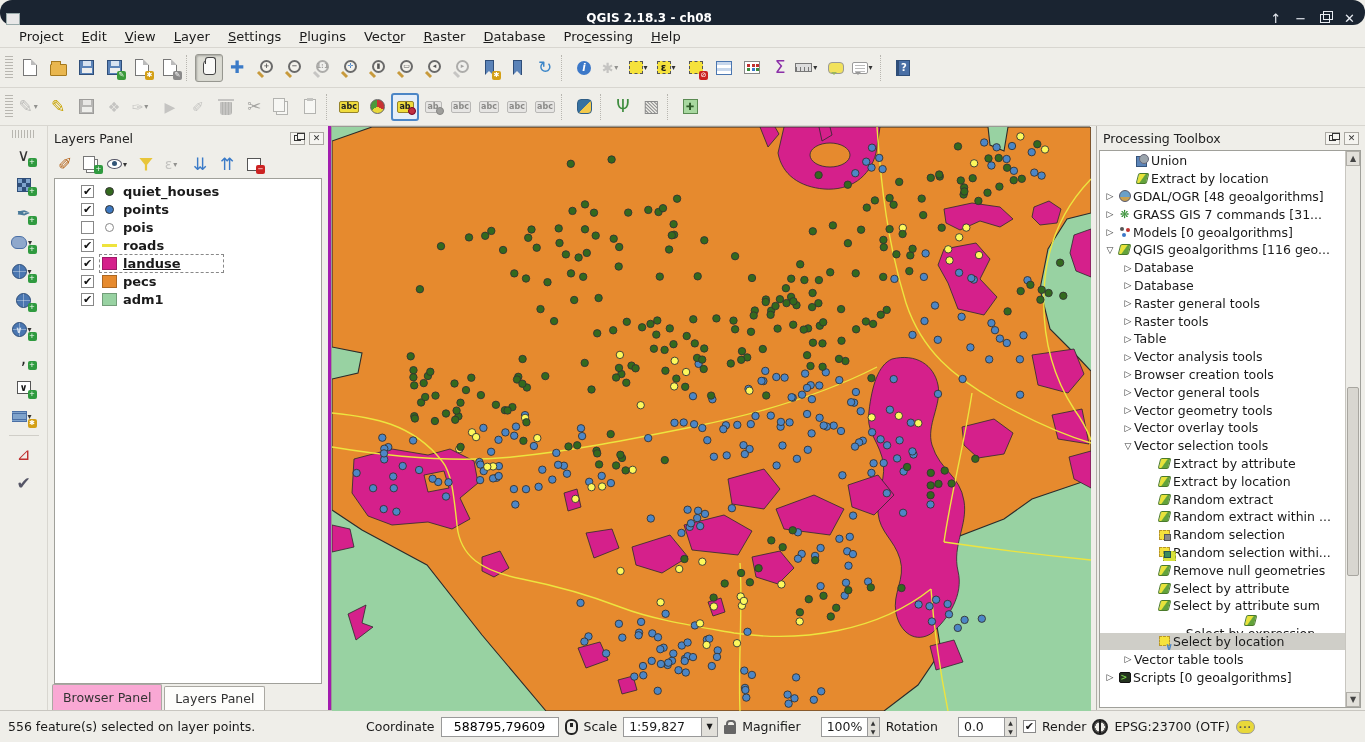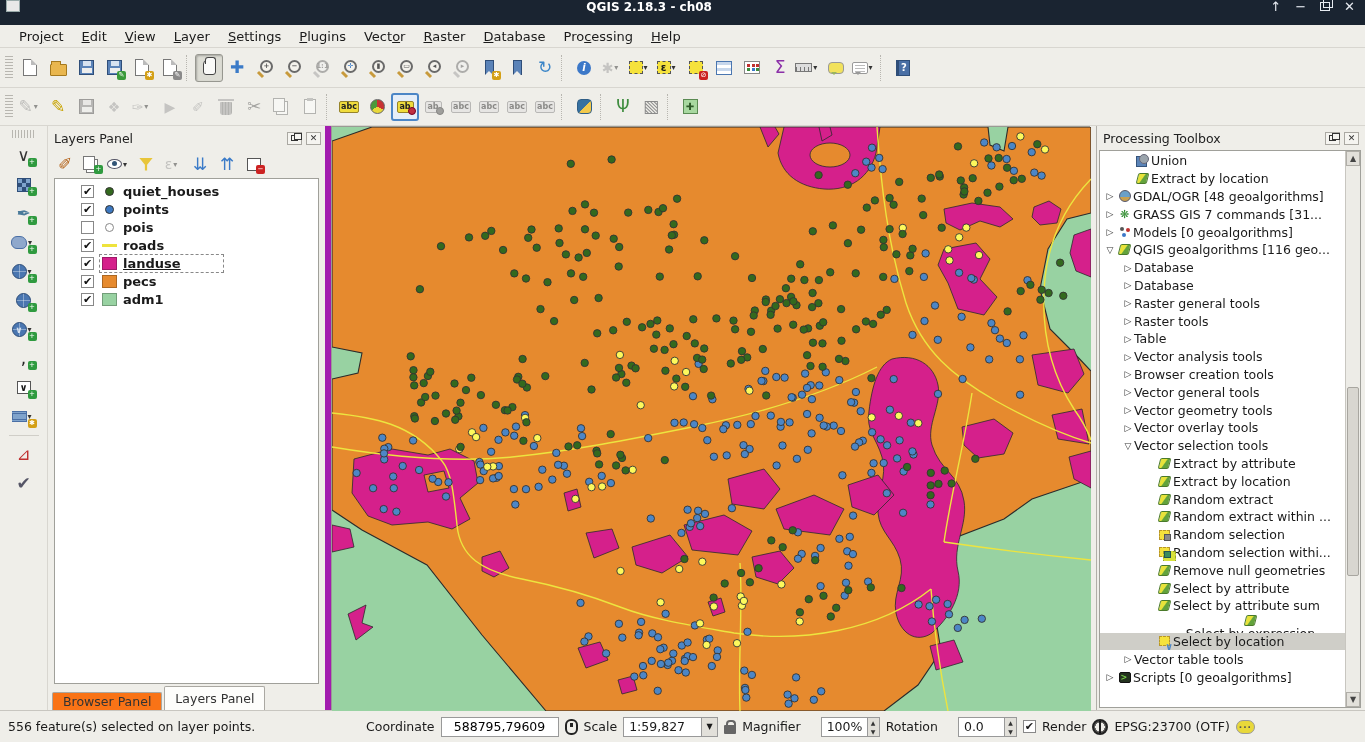--- a/index.html
+++ b/index.html
@@ -1,20 +1,20 @@
 <!DOCTYPE html>
 <html><head>
 <meta charset="utf-8">
 <style>
   * { margin:0; padding:0; box-sizing:border-box; }
   html,body { width:1365px; height:742px; overflow:hidden; }
   body { font-family:"DejaVu Sans",sans-serif; font-size:12px; background:#EFEEE9; color:#1a1a1a; }
 
   
-  .titlebar { height:25px; background:#1A2431; color:#fff; display:flex; align-items:flex-start; padding:0 6px; }
+  .titlebar { height:25px; background:#1A2431; color:#fff; display:flex; align-items:flex-end; padding:0 6px;border-radius:12px; }
   .titlebar .appicon { width:14px; height:12px; background:#E8E8E8; border:1px solid #9aa; margin-right:8px; }
   .titlebar .title { flex:1; text-align:center; font-weight:bold; font-size:12px; }
   .wbtns { display:flex; gap:14px; margin-right:4px; }
   .wbtn { color:#E8ECF2; font-size:13px; line-height:13px; cursor:default; }
   .ic-restore { width:10px; height:9px; border:1px solid #E8ECF2; position:relative; display:inline-block; }
   .ic-restore:before { content:""; position:absolute; left:2px; top:-4px; width:8px; height:7px; border:1px solid #E8ECF2; }
 
   .menubar { height:23px; background:#EFEEE9; border-bottom:1px solid #D8D6D0; display:flex; align-items:flex-end; padding-left:10px; }
   .menu-item { padding:3px 9px; font-size:13px; }
   .menu-item .u { text-decoration:underline; }
@@ -84,35 +84,35 @@
   .lhandle { width:24px; height:8px; background:repeating-linear-gradient(90deg,#B8B6B0 0 1px, transparent 1px 3px); margin:2px 0; }
   .lsep { width:30px; border-top:1px solid #D0CEC8; margin:3px 0; }
 
   .dock { display:flex; flex-direction:column; background:#EFEEE9; }
   .dock-head { height:24px; display:flex; align-items:center; padding:0 4px 0 6px; font-size:12.5px; color:#222; }
   .dock-head .sp { flex:1; }
   .dhbtn { width:15px; height:13px; display:flex; align-items:center; justify-content:center; margin-left:4px; border:1px solid #AAA8A2; background:#F5F4F0; font-size:9px; line-height:9px; color:#333; }
   .ic-float { width:7px; height:6px; border:1px solid #333; position:relative; }
   .ic-float:before { content:""; position:absolute; left:2px; top:-3px; width:6px; height:5px; border:1px solid #333; background:#F5F4F0; }
 
-  #layers-dock { width:283px; border-right:6px solid #a21caf; }
+  #layers-dock { width:283px; border-right:3px solid #a21caf; }
   .lp-toolbar { height:28px; display:flex; align-items:center; gap:1px; padding:0 4px; }
   .lp-toolbar .tbtn { width:26px; height:24px; }
   .lp-list { flex:1; background:#fff; border:1px solid #A0A09A; margin:0 6px; padding:3px 0; overflow:hidden; }
   .lrow { height:18px; display:flex; align-items:center; padding-left:26px; gap:6px; }
   .lrow .cb { width:13px; height:13px; background:#fff; border:1px solid #888; display:flex; align-items:center; justify-content:center; font-size:11px; font-weight:bold; color:#111; flex:none; }
   .lrow .sw-pt { width:9px; height:9px; border-radius:50%; border:1px solid #333; flex:none; margin:0 3px; }
   .lrow .sw-line { width:15px; height:3px; flex:none; }
   .lrow .sw-fill { width:15px; height:13px; flex:none; border:1px solid rgba(0,0,0,.25); }
   .lrow .lbl { font-weight:bold; font-size:13px; white-space:nowrap; }
   .lrow.sel .selwrap { outline:1px dashed #888; background:#fff; }
   .lrow .selwrap { display:flex; align-items:center; gap:6px; padding:1px 42px 1px 2px; }
   .lrow.sel .lbl { text-decoration:underline; }
   .lp-tabs { height:26px; display:flex; align-items:flex-end; padding-left:4px; gap:2px; }
-  .lp-tab { height:18px; padding:0 10px; display:flex; align-items:center; font-size:12.5px; background:#f97316; border:1px solid #AAA8A2; border-bottom:none; border-radius:2px 2px 0 0; color:#333; }
+  .lp-tab { height:26px; padding:0 10px; display:flex; align-items:center; font-size:12.5px; background:#f9a8d4; border:1px solid #AAA8A2; border-bottom:none; border-radius:2px 2px 0 0; color:#333; }
   .lp-tab.active { background:#FDFDFB; height:24px; }
 
   #map-wrap { width:759px; background:#98D2A2; position:relative; border:1px solid #9a9a94; }
   #map-svg { display:block; }
 
   .gap { width:6px; }
 
   #proc-dock { width:267px; border-left:1px solid #B0AEA8; }
   .proc-search { margin:0 2px 2px 2px; height:22px; }
   .proc-search input { width:100%; height:22px; border:1px solid #A0A09A; background:#fff; padding:0 5px; font-size:13px; font-family:inherit; color:#333; }

